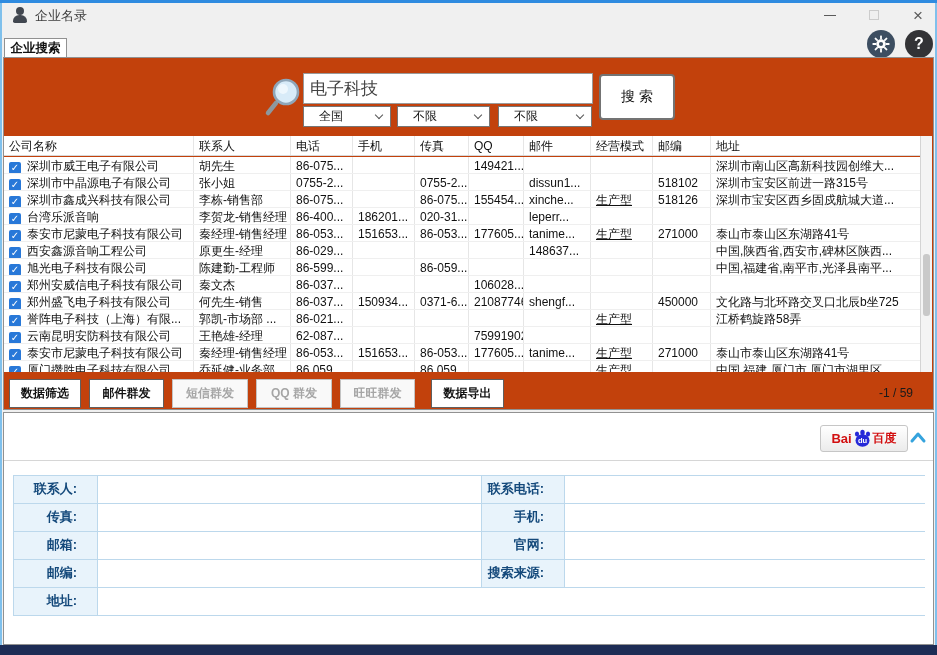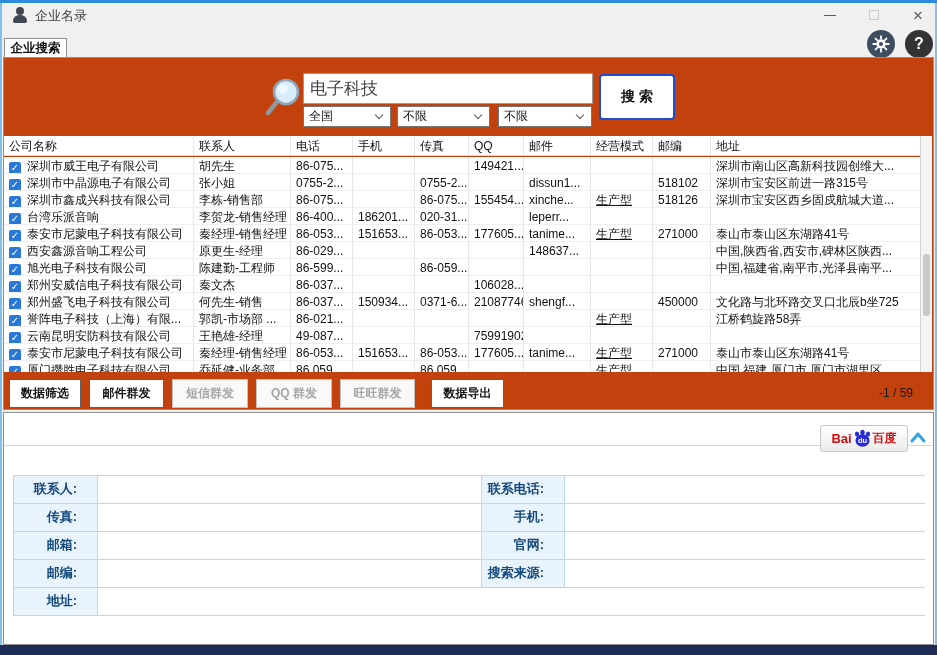--- a/index.html
+++ b/index.html
@@ -35,28 +35,28 @@
          display:flex; align-items:center; justify-content:center; color:#111; }
 
   
   .main-panel { position:absolute; left:3px; top:57px; width:931px; height:353px; background:#c2410c;
                 border:1px solid #919191; }
 
   .search-input { position:absolute; left:299px; top:15px; width:290px; height:31px; border:1px solid #9a9a9a;
                   background:#fff; font-size:17px; color:#444; padding:0 6px; outline:none;
                   font-family:"Liberation Sans","DejaVu Sans",sans-serif; }
   .dropdown { position:absolute; top:48px; height:21px; background:#fff; border:1px solid #767676;
-              font-size:12px; color:#111; display:flex; align-items:center; padding-left:5px; }
+              font-size:12px; color:#111; display:flex; align-items:center; padding-left:15px; }
   .dd1 { left:299px; width:88px; } .dd2 { left:393px; width:93px; } .dd3 { left:494px; width:94px; }
   .chev { position:absolute; right:8px; top:5px; width:6px; height:6px; border-right:1.4px solid #555;
           border-bottom:1.4px solid #555; transform:rotate(45deg); }
   .search-btn { position:absolute; left:595px; top:16px; width:76px; height:46px; background:#fff;
-                border:2px solid #1d4ed8; border-radius:4px; font-size:14px; color:#111;
+                border:2px solid #737373; border-radius:4px; font-size:14px; color:#111;
                 display:flex; align-items:center; justify-content:center; cursor:pointer;
-                font-family:"Liberation Sans","DejaVu Sans",sans-serif;font-weight:bold; }
+                font-family:"Liberation Sans","DejaVu Sans",sans-serif; }
   .magnifier { position:absolute; left:258px; top:18px; }
 
   
   .table-header { position:absolute; left:0; top:78px; right:13px; height:20px; background:#fff;
                   display:flex; border-bottom:1px solid #d8d8d8; font-size:12px; color:#111; }
   .table-body { position:absolute; left:0; top:99px; right:13px; height:215px; background:#fff; overflow:hidden; }
   .trow { display:flex; height:17px; border-bottom:1px solid #efefef; background:#fff; }
   .cell { padding:1px 4px 0 5px; white-space:nowrap; overflow:hidden; border-right:1px solid #e6e6e6;
           font-size:12px; color:#111; line-height:16px; }
   .table-header .cell { line-height:19px; }
@@ -76,21 +76,21 @@
           font-size:12px; font-weight:bold; color:#111; cursor:pointer;
           font-family:"Liberation Sans","DejaVu Sans",sans-serif; }
   .tbtn.off { background:#f9f9f9; border:1px solid #c3c3c3; color:#a5a5a5; cursor:default; }
   .b0{left:5px;} .b1{left:85px;width:75px;} .b2{left:168px;width:76px;} .b3{left:252px;width:76px;}
   .b4{left:336px;width:75px;} .b5{left:427px;width:73px;}
   .page-ind { position:absolute; right:20px; top:13px; font-size:12px; color:#1a1a1a; }
 
   
   .detail-panel { position:absolute; left:3px; top:412px; width:931px; height:233px; background:#fff;
                   border:1px solid #919191; }
-  .detail-strip { position:absolute; left:0; right:0; top:0; height:33px; border-bottom:1px solid #d6d6d6; background:#fff;padding-left:26px; }
+  .detail-strip { position:absolute; left:0; right:0; top:0; height:48px; border-bottom:1px solid #d6d6d6; background:#fff;padding-left:26px; }
   .baidu-btn { position:absolute; left:816px; top:12px; width:88px; height:27px; border:1px solid #c6c6c6;
                border-radius:3px; background:linear-gradient(#ffffff,#ebebeb); display:flex;
                align-items:center; justify-content:center; gap:1px; cursor:pointer; }
   .bd-bai { color:#d20f10; font-weight:bold; font-size:13px; }
   .bd-cn { color:#d20f10; font-weight:bold; font-size:12px; }
   .scrollup { position:absolute; right:5px; top:14px; width:20px; height:20px; display:flex;
               align-items:center; justify-content:center; }
 
   .detail-form { position:absolute; left:9px; top:62px; display:grid;
                  grid-template-columns:83px 383px 82px 361px; grid-auto-rows:27px; gap:1px;
@@ -298,21 +298,21 @@
           <div class="cell c4"></div>
           <div class="cell c5"></div>
           <div class="cell c6"></div>
           <div class="cell c7 mode">生产型</div>
           <div class="cell c8"></div>
           <div class="cell c9">江桥鹤旋路58弄</div>
         </div>
         <div class="trow">
           <div class="cell c0"><span class="checkbox">✓</span><span>云南昆明安防科技有限公司</span></div>
           <div class="cell c1">王艳雄-经理</div>
-          <div class="cell c2">49-087...</div>
+          <div class="cell c2">62-087...</div>
           <div class="cell c3"></div>
           <div class="cell c4"></div>
           <div class="cell c5">75991902</div>
           <div class="cell c6"></div>
           <div class="cell c7 mode"></div>
           <div class="cell c8"></div>
         </div>
         <div class="trow">
           <div class="cell c0"><span class="checkbox">✓</span><span>泰安市尼蒙电子科技有限公司</span></div>
           <div class="cell c1">秦经理-销售经理</div>

